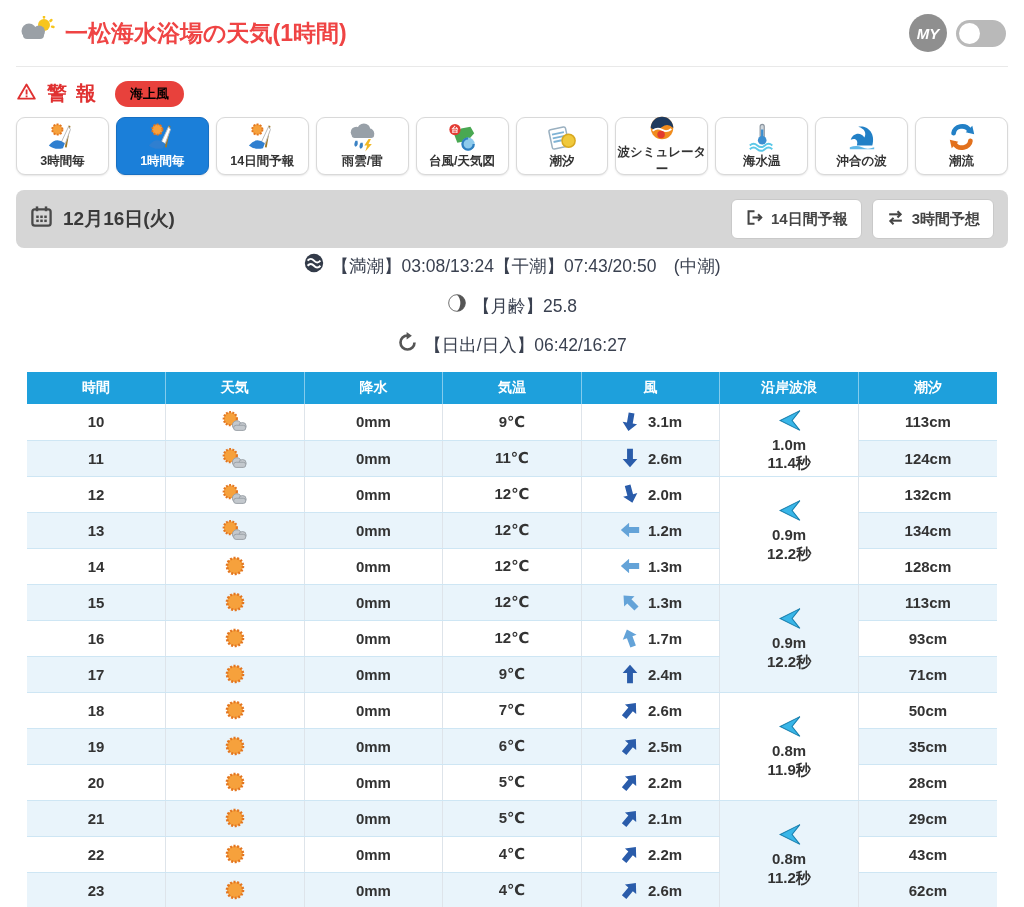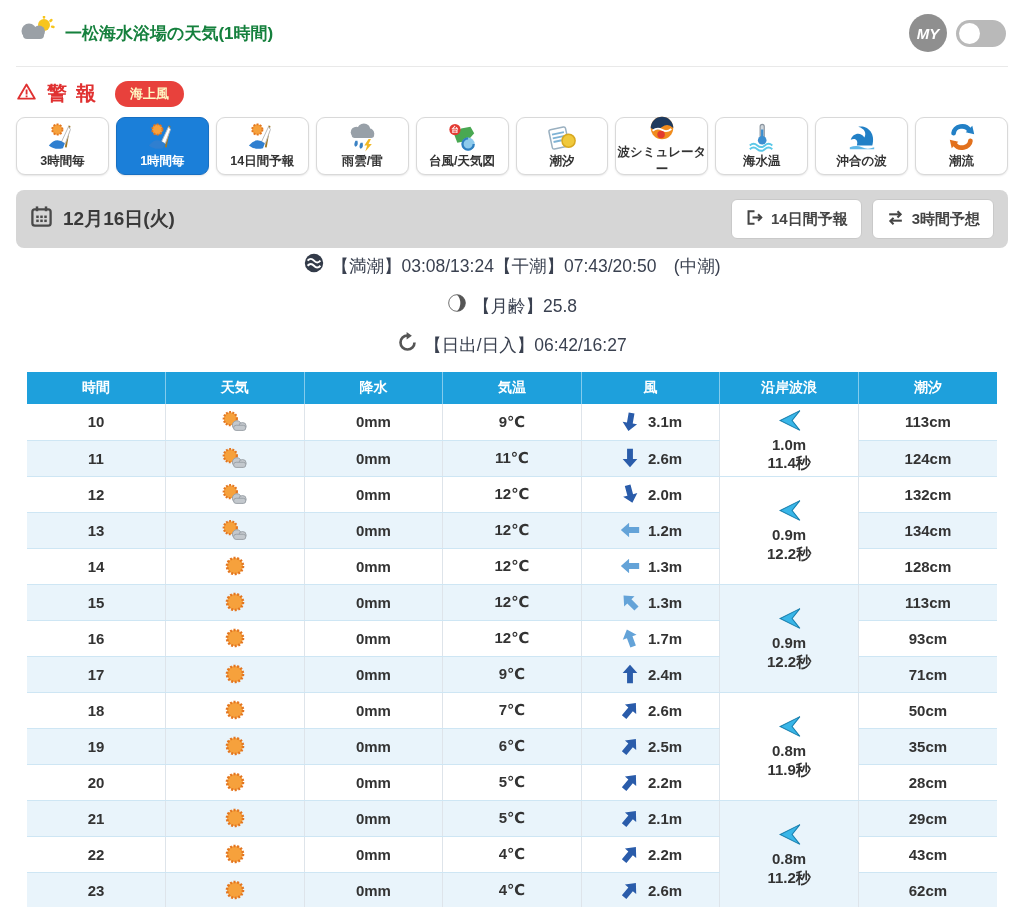--- a/index.html
+++ b/index.html
@@ -3,30 +3,30 @@
 <meta charset="utf-8">
 <style>
   * { box-sizing: border-box; }
   html,body { margin:0; padding:0; background:#fff; }
   body { width:1024px; font-family:"Liberation Sans","DejaVu Sans",sans-serif; color:#333; }
   .page { padding:8px 16px 16px; }
 
   
   .top-header { display:flex; justify-content:space-between; align-items:center; padding:6px 2px 14px; border-bottom:1px solid #e9e9e9; }
   .title-wrap { display:flex; align-items:center; gap:9px; }
-  .page-title { font-size:17px; font-weight:bold; color:#15803d; margin:0; }
+  .page-title { font-size:23px; font-weight:bold; color:#ef4444; margin:0; }
   .my-wrap { display:flex; align-items:center; gap:9px; }
   .my-badge { width:38px; height:38px; border-radius:50%; background:#8f8f8f; color:#fff; display:flex; align-items:center; justify-content:center; font-weight:bold; font-style:italic; font-size:15px; border:none; cursor:pointer; }
   .toggle { width:50px; height:27px; border-radius:14px; background:#b9b9b9; position:relative; border:none; cursor:pointer; }
   .toggle .knob { position:absolute; left:3px; top:3px; width:21px; height:21px; border-radius:50%; background:#fff; }
 
   
   .alert-row { display:flex; align-items:center; gap:10px; margin:13px 0 10px; }
   .warn-label { color:#e03131; font-weight:bold; font-size:20px; letter-spacing:9px; }
-  .alert-badge { background:#e8413c; color:#fef9c3; font-weight:bold; font-size:13px; padding:4px 15px; border-radius:14px; border:none; cursor:pointer; }
+  .alert-badge { background:#e8413c; color:#000000; font-weight:bold; font-size:13px; padding:4px 15px; border-radius:14px; border:none; cursor:pointer; }
 
   
   .tabs { display:flex; gap:7px; margin:4px 0 15px; }
   .tab { flex:1; height:58px; background:#fff; border:1px solid #d9d9d9; border-radius:9px; display:flex; flex-direction:column; align-items:center; justify-content:center; gap:1px; font-family:inherit; font-size:12.5px; font-weight:bold; color:#333; box-shadow:0 1px 2px rgba(0,0,0,.10); cursor:pointer; padding:3px 0 4px; }
   .tab.active { background:#1b7fd9; border-color:#176fc2; color:#fff; }
   .tab-icon { height:30px; display:flex; align-items:center; justify-content:center; }
 
   
   .date-bar { background:#d6d6d6; display:flex; justify-content:space-between; align-items:center; padding:9px 14px; border-radius:8px; margin-bottom:4px; }
   .date-left { display:flex; align-items:center; gap:10px; font-size:19px; font-weight:bold; color:#3a3a3a; }

